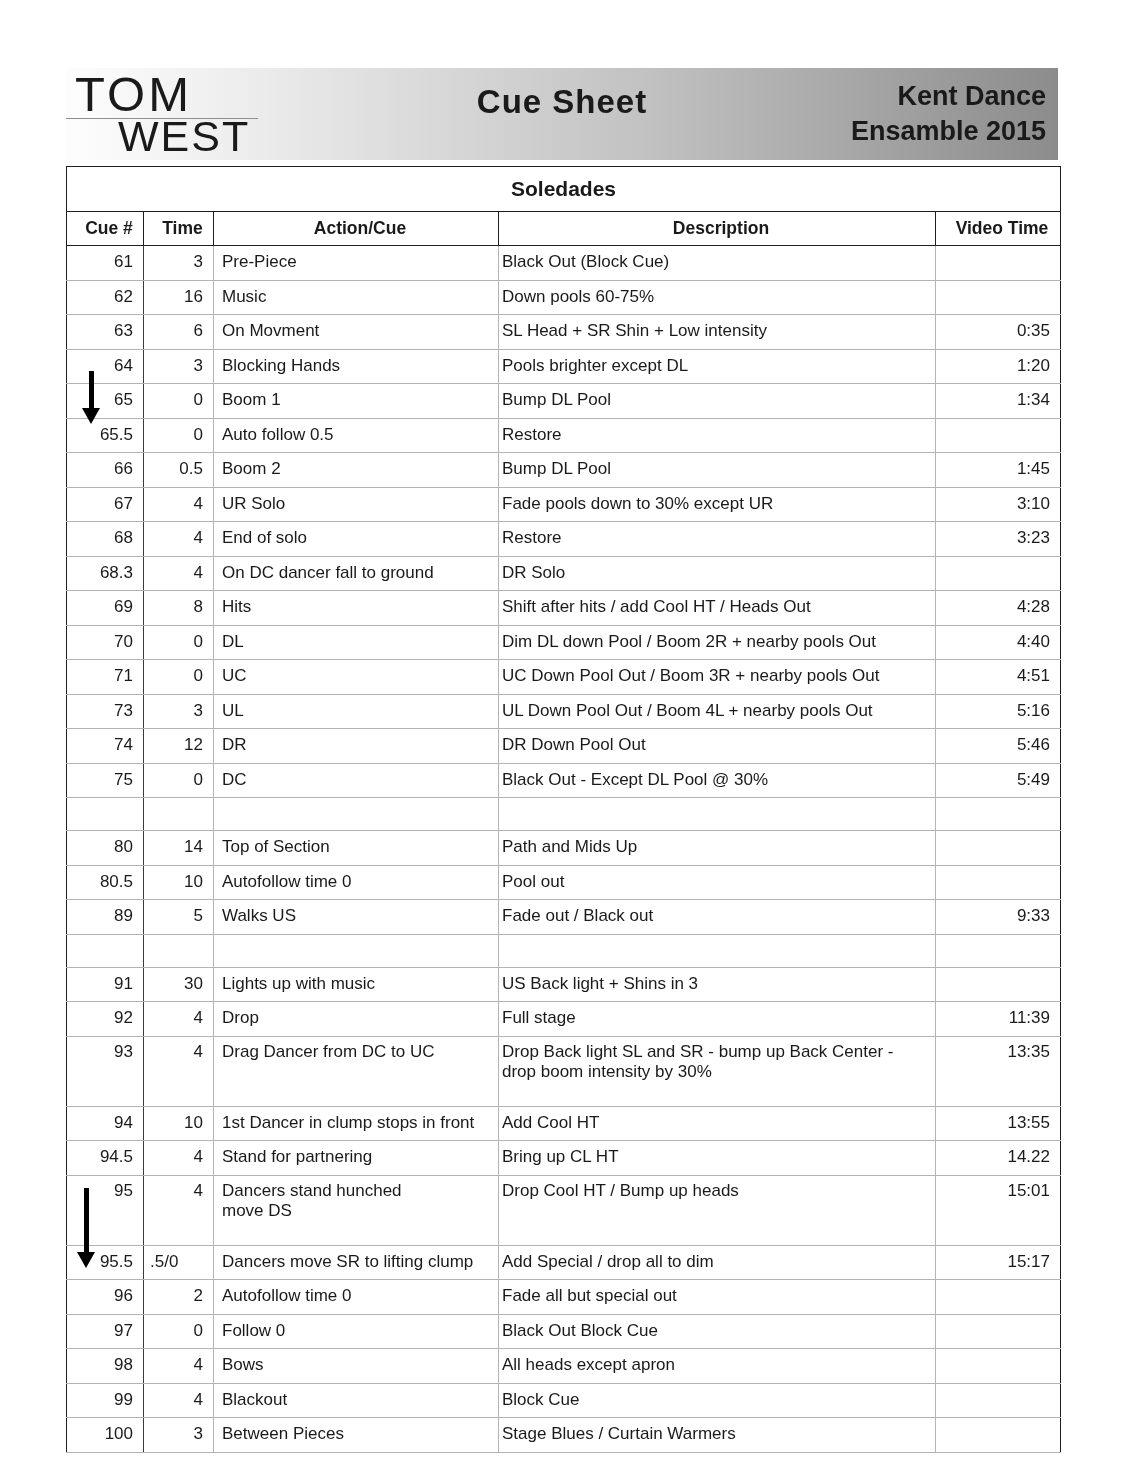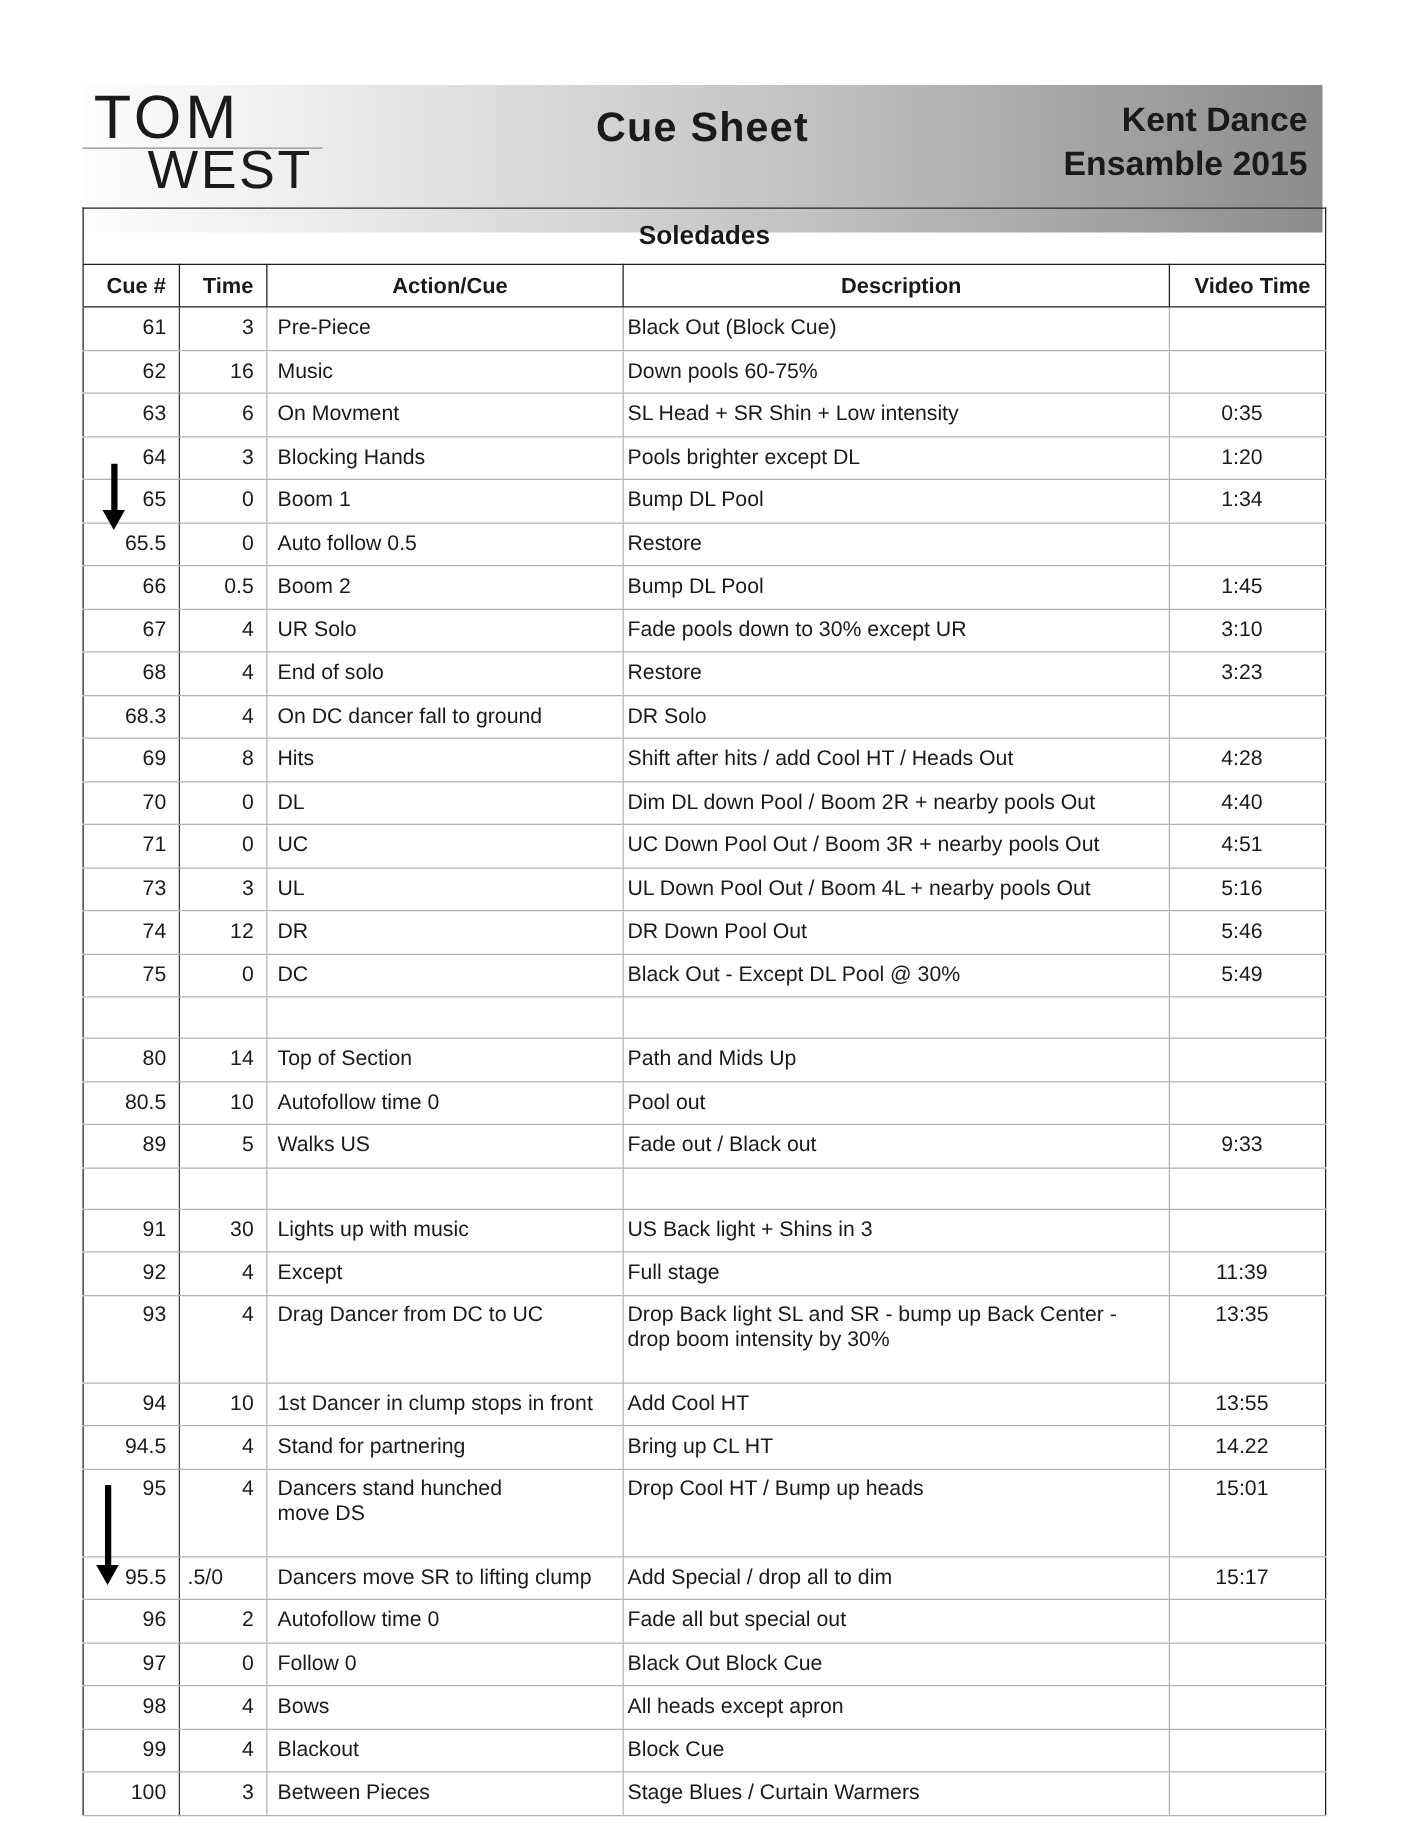--- a/index.html
+++ b/index.html
@@ -11,21 +11,21 @@
     --banner-right:#8c8c8c;
     --arrow:#000000;
   }
   html,body{margin:0;padding:0;background:#ffffff;}
   .page{
     position:relative;width:1126px;height:1458px;background:#ffffff;
     font-family:"Liberation Sans",sans-serif;color:var(--text);overflow:hidden;
   }
   
   .banner{
-    position:absolute;left:66px;top:68px;width:992px;height:118px;
+    position:absolute;left:66px;top:68px;width:992px;height:92px;
     background:linear-gradient(to right,var(--banner-left) 0%,#ededed 18%,#c2c2c2 58%,var(--banner-right) 100%);
   }
   .logo-tom{position:absolute;left:9px;top:2px;font-size:49px;line-height:1;letter-spacing:3px;font-weight:normal;}
   .logo-rule{position:absolute;left:0;top:50px;width:192px;height:1px;background:#8f8f8f;}
   .logo-west{position:absolute;left:52px;top:47px;font-size:43px;line-height:1;letter-spacing:2px;font-weight:normal;}
   .sheet-title{position:absolute;left:0;right:0;top:17px;text-align:center;font-size:33px;font-weight:bold;letter-spacing:1px;line-height:1;}
   .org{position:absolute;right:12px;top:11px;text-align:right;font-size:27px;font-weight:bold;line-height:1.28;}
   
   table.cue-table{
     position:absolute;left:66px;top:166px;width:994px;
@@ -41,21 +41,21 @@
     border-bottom:1.5px solid var(--border);border-right:1px solid var(--border);
     font-weight:bold;
   }
   tr.header-row th:last-child{border-right:none;}
   tbody td{border-bottom:1px solid var(--grid-light);vertical-align:middle;height:31.5px;line-height:1.22;}
   td.cue{text-align:right;padding-right:10px;border-right:1px solid var(--grid-dark);}
   td.time{text-align:right;padding-right:10px;border-right:1px solid var(--grid-light);}
   td.time.left{text-align:left;padding-left:6px;padding-right:0;}
   td.action{padding-left:8px;border-right:1px solid var(--grid-light);white-space:pre-line;}
   td.desc{padding-left:3px;padding-right:6px;border-right:1px solid var(--grid-light);}
-  td.video{text-align:center;padding-right:10px;margin-top:42px;}
+  td.video{text-align:right;padding-right:10px;margin-top:42px;}
   tr.tall-row td{height:63px;vertical-align:top;padding-top:5px;}
   tr.empty-row td{height:30px;}
   
   .arrow{position:absolute;width:18px;}
   .arrow .shaft{width:5px;margin:0 auto;background:var(--arrow);}
   .arrow .head{width:0;height:0;border-left:9px solid transparent;border-right:9px solid transparent;border-top:16px solid var(--arrow);}
   #arrow1{left:82px;top:371px;}
   #arrow1 .shaft{height:37px;}
   #arrow2{left:77px;top:1188px;}
   #arrow2 .shaft{height:64px;}
@@ -247,21 +247,21 @@
         <tr>
           <td class="cue">91</td>
           <td class="time">30</td>
           <td class="action">Lights up with music</td>
           <td class="desc">US Back light + Shins in 3</td>
           <td class="video"></td>
         </tr>
         <tr>
           <td class="cue">92</td>
           <td class="time">4</td>
-          <td class="action">Except</td>
+          <td class="action">Drop</td>
           <td class="desc">Full stage</td>
           <td class="video">11:39</td>
         </tr>
         <tr class="tall-row">
           <td class="cue">93</td>
           <td class="time">4</td>
           <td class="action">Drag Dancer from DC to UC</td>
           <td class="desc">Drop Back light SL and SR - bump up Back Center - drop boom intensity by 30%</td>
           <td class="video">13:35</td>
         </tr>

